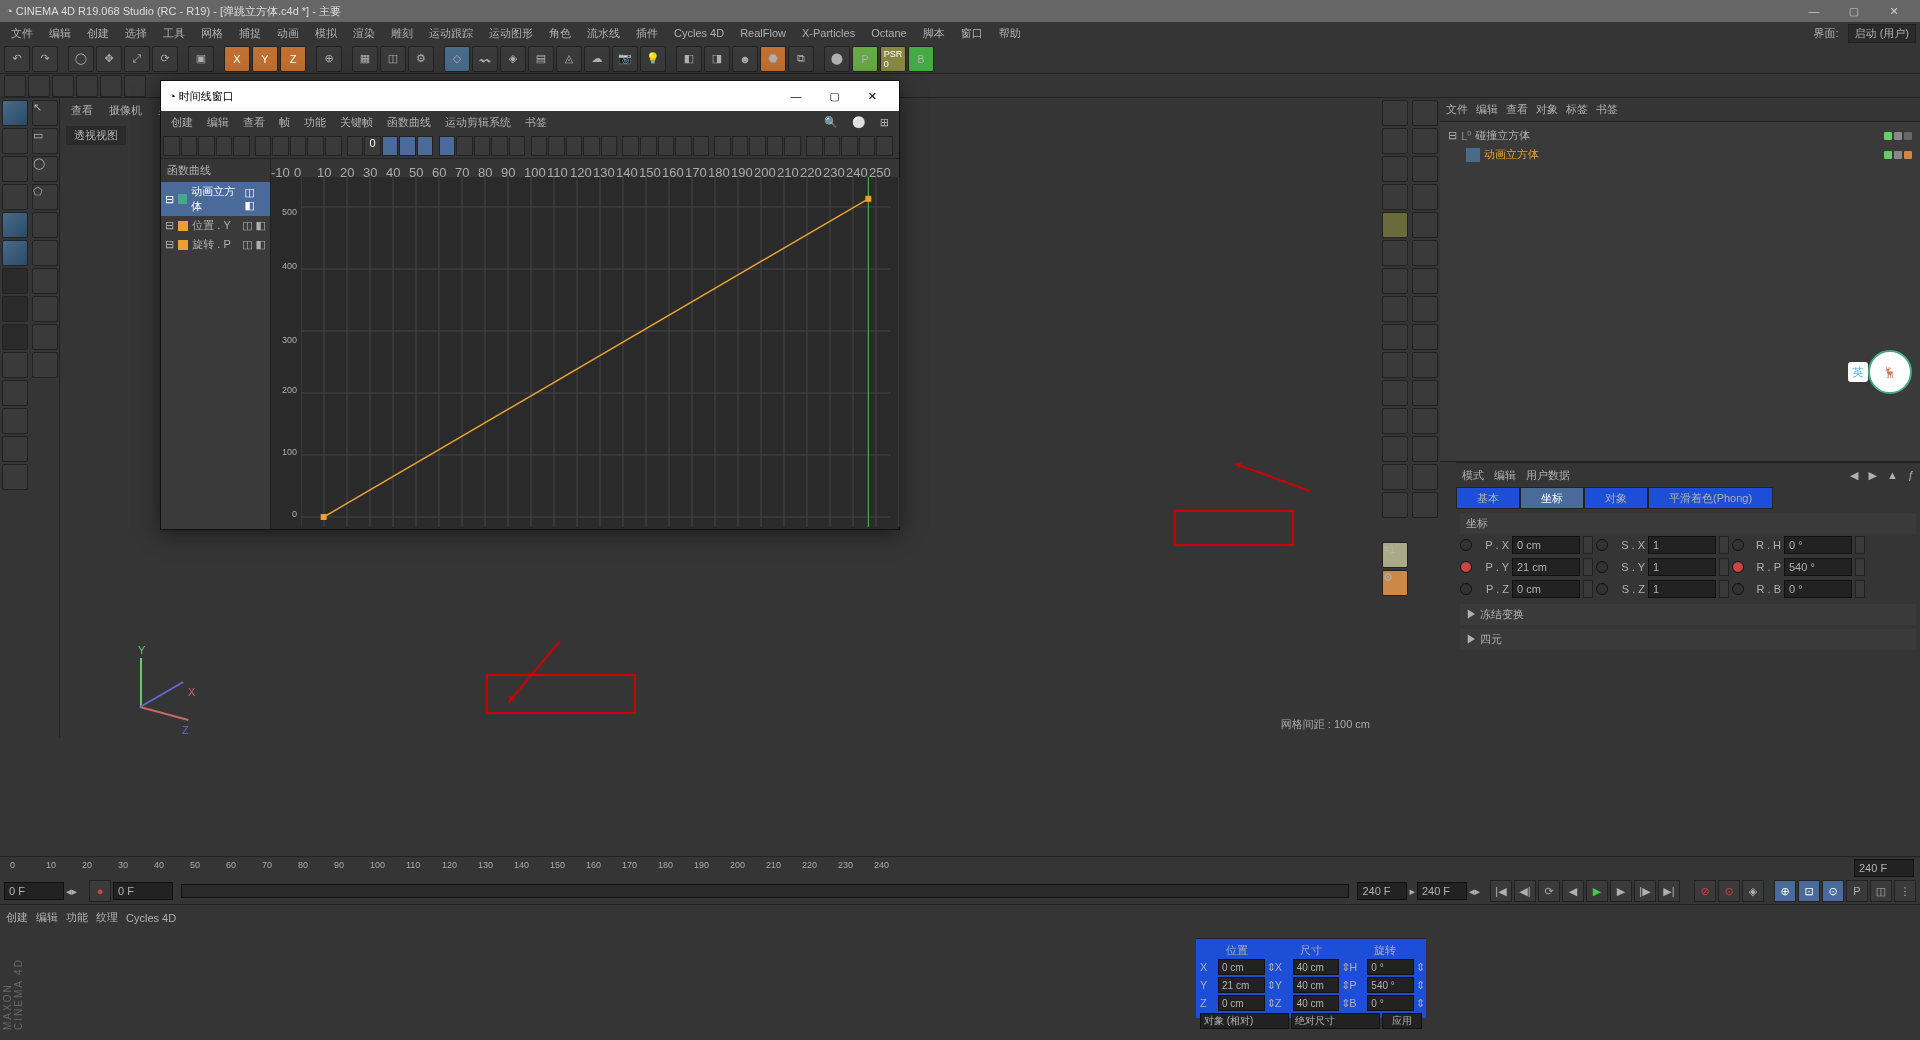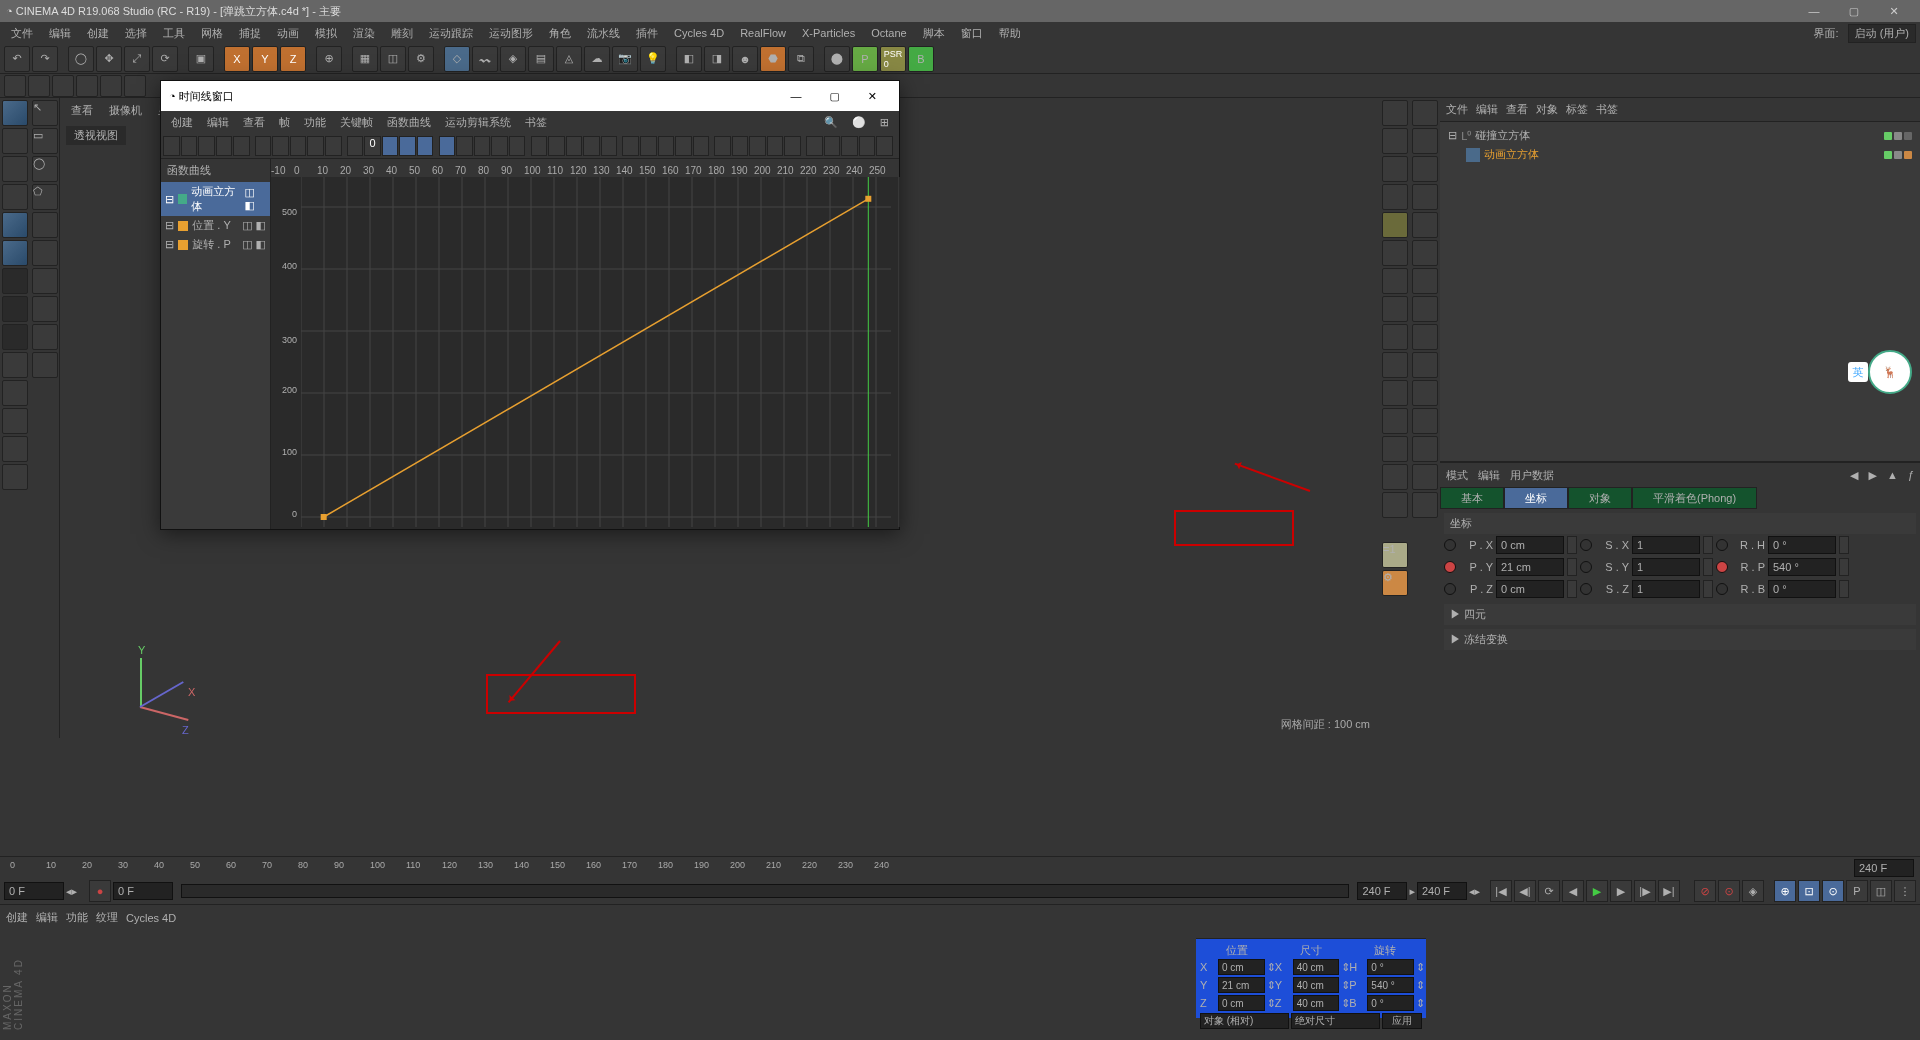--- a/index.html
+++ b/index.html
@@ -42,25 +42,25 @@
 .right-panels { width: 480px; background: #353535; display: flex; flex-direction: column; }
 .panel-tabs { height: 24px; display: flex; align-items: center; gap: 8px; padding: 0 6px; border-bottom: 1px solid #222; }
 .rp-obj { flex: 1; background: #3a3a3a; border-bottom: 1px solid #222; padding: 4px; }
 .obj-row { display: flex; align-items: center; gap: 4px; padding: 2px 4px; }
 .obj-ico { width: 14px; height: 14px; background: #4a6a8a; }
 .obj-dots { margin-left: auto; display: flex; gap: 2px; }
 .dot { width: 8px; height: 8px; border-radius: 1px; background: #666; }
 .dot.on { background: #6c6; }
 .dot.half { background: #888; }
 
-.attr-panel { flex: 1; display: flex; flex-direction: column; border-top: 1px solid #222; }
+.attr-panel { flex: 1; display: flex; flex-direction: column; border-top: 1px solid #222; margin-left: 16px; }
 .attr-head { height: 24px; display: flex; align-items: center; gap: 10px; padding: 0 6px; background: #353535; }
 .attr-title { height: 22px; background: #3a3a3a; display: flex; align-items: center; padding: 0 6px; gap: 6px; }
 .attr-tabs { height: 22px; display: flex; }
-.attr-tab { flex: 0 0 auto; padding: 3px 20px; background: #14532d; border: 1px solid #222; }
+.attr-tab { flex: 0 0 auto; padding: 3px 20px; background: #1d4ed8; border: 1px solid #222; }
 .attr-tab.active { background: #4a6a9a; color: #fff; }
 .attr-body { padding: 4px; background: #353535; }
 .coord-row { display: flex; align-items: center; gap: 3px; padding: 2px 0; }
 .coord-lbl { width: 34px; text-align: right; }
 .coord-val { width: 68px; height: 18px; background: #222; border: 1px solid #111; padding: 0 4px; display: inline-flex; align-items: center; }
 .coord-spin { width: 10px; height: 18px; background: #3a3a3a; border: 1px solid #222; }
 .rec { width: 12px; height: 12px; border-radius: 50%; background: #333; border: 1px solid #111; }
 .rec.on { background: #c44; }
 .section-row { background: #3a3a3a; padding: 3px 6px; margin-top: 4px; }
 .highlight-box { border: 2px solid #c00; position: absolute; pointer-events: none; }
@@ -71,21 +71,21 @@
 .tw-title .spacer { flex: 1; }
 .tw-menu { height: 22px; display: flex; align-items: center; gap: 2px; padding: 0 4px; background: #353535; }
 .tw-menu span { padding: 2px 6px; }
 .tw-tools { height: 26px; display: flex; align-items: center; gap: 1px; padding: 0 2px; background: #353535; border-bottom: 1px solid #222; }
 .tw-tb { width: 20px; height: 20px; background: #3a3a3a; border: 1px solid #222; }
 .tw-tb.on { background: #4a6a9a; }
 .tw-body { flex: 1; display: flex; }
 .tw-left { width: 110px; background: #3a3a3a; border-right: 1px solid #222; }
 .tw-graph { flex: 1; position: relative; background: #2a2a2a; }
 .tw-ruler { height: 18px; background: #353535; display: flex; position: relative; overflow: hidden; }
-.tw-ruler span { font-size: 10px; color: #aaa; position: absolute; top: 6px; }
+.tw-ruler span { font-size: 13px; color: #aaa; position: absolute; top: 6px; }
 .tw-canvas { position: absolute; top: 18px; left: 30px; right: 0; bottom: 0; }
 .tw-yaxis { position: absolute; left: 0; top: 18px; bottom: 0; width: 30px; }
 .tw-yaxis span { position: absolute; font-size: 9px; right: 4px; }
 .tw-line-g { stroke: #444; stroke-width: 1; }
 .tw-curve { stroke: #e8a030; stroke-width: 1.5; fill: none; }
 .tw-key { fill: #e8a030; }
 .tw-cursor { stroke: #4c4; stroke-width: 1; }
 .tw-foot { height: 18px; background: #353535; padding: 0 6px; display: flex; align-items: center; }
 
 .tree-row { display: flex; align-items: center; gap: 4px; padding: 2px 4px; }
@@ -394,22 +394,22 @@
             <div class="coord-spin"></div>
           <div class="rec"></div>
           <span class="coord-lbl">S . Z</span>
           <span class="coord-val">1</span>
             <div class="coord-spin"></div>
           <div class="rec"></div>
           <span class="coord-lbl">R . B</span>
           <span class="coord-val">0 °</span>
             <div class="coord-spin"></div>
         </div>
+        <div class="section-row">▶ 冻结变换</div>
         <div class="section-row">▶ 四元</div>
-        <div class="section-row">▶ 冻结变换</div>
       </div>
     </div>
   </div>
 </div>
 
 <div class="bottom">
   <div class="timeline-main">
     <div class="tl-ruler" id="tl-ruler">
         <span style="left: 10px;">0</span>
         <span style="left: 46px;">10</span>

